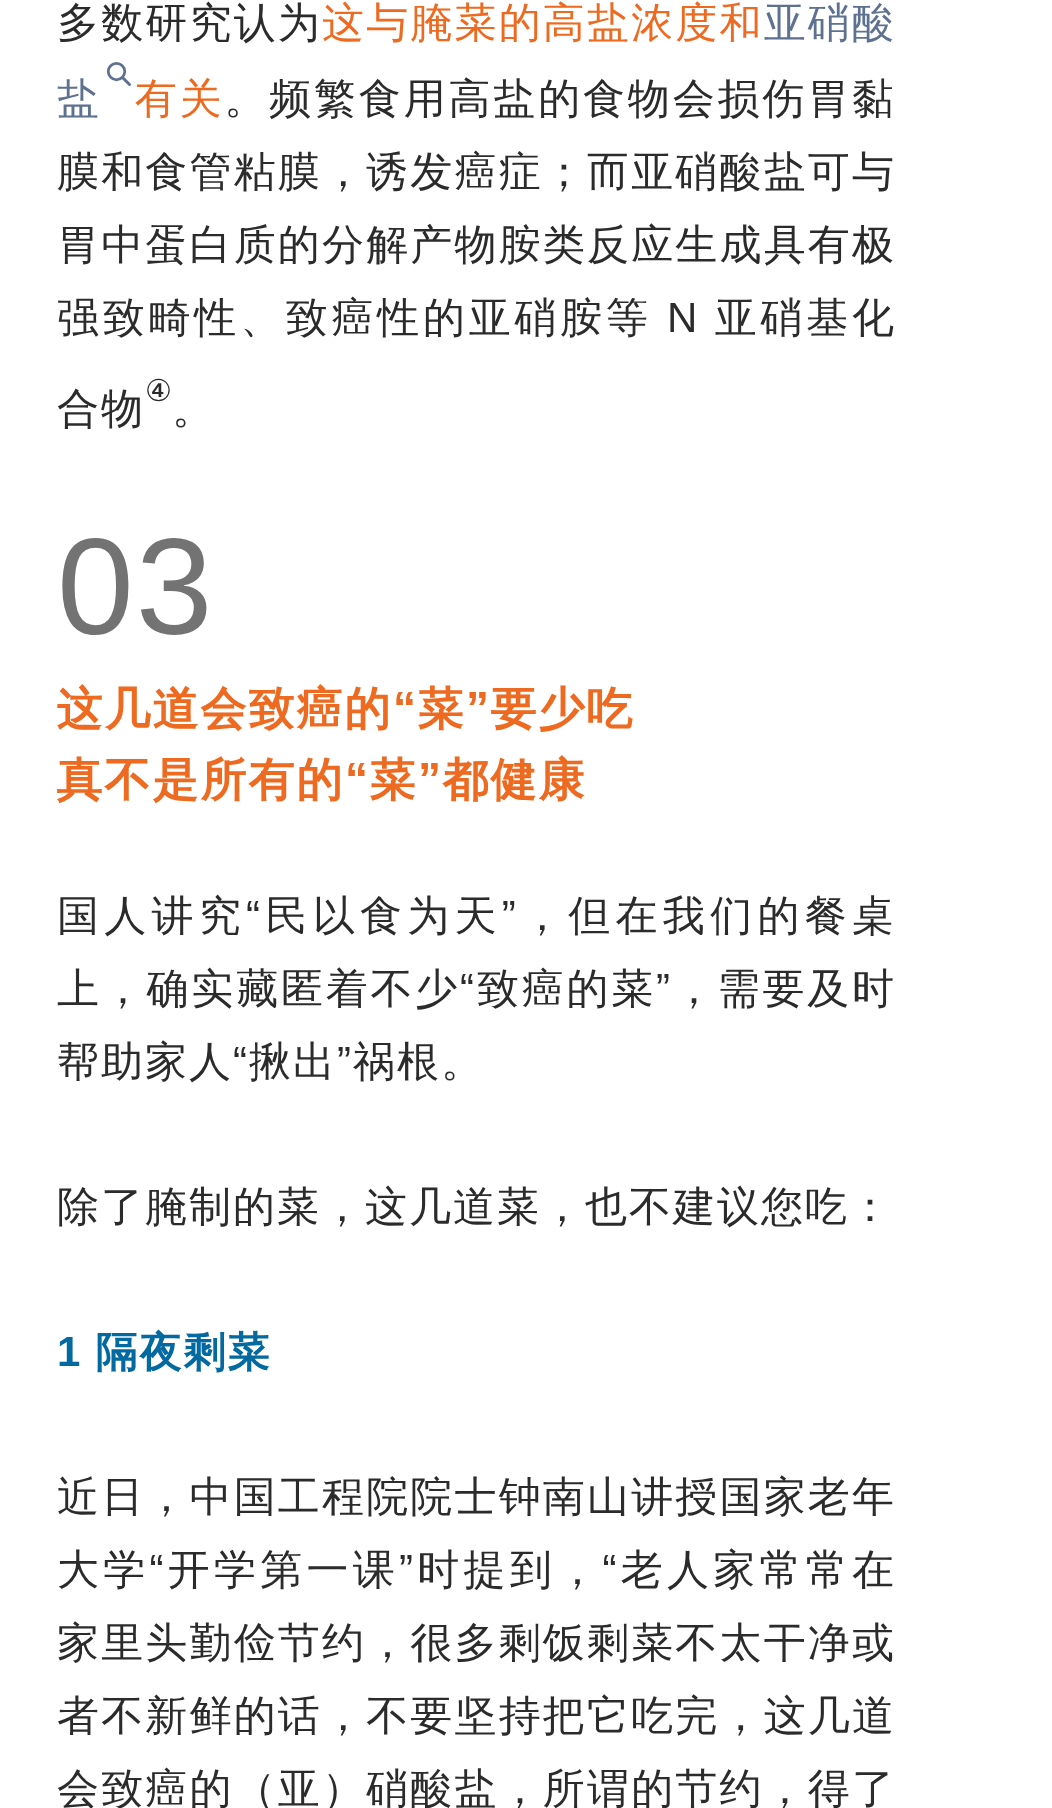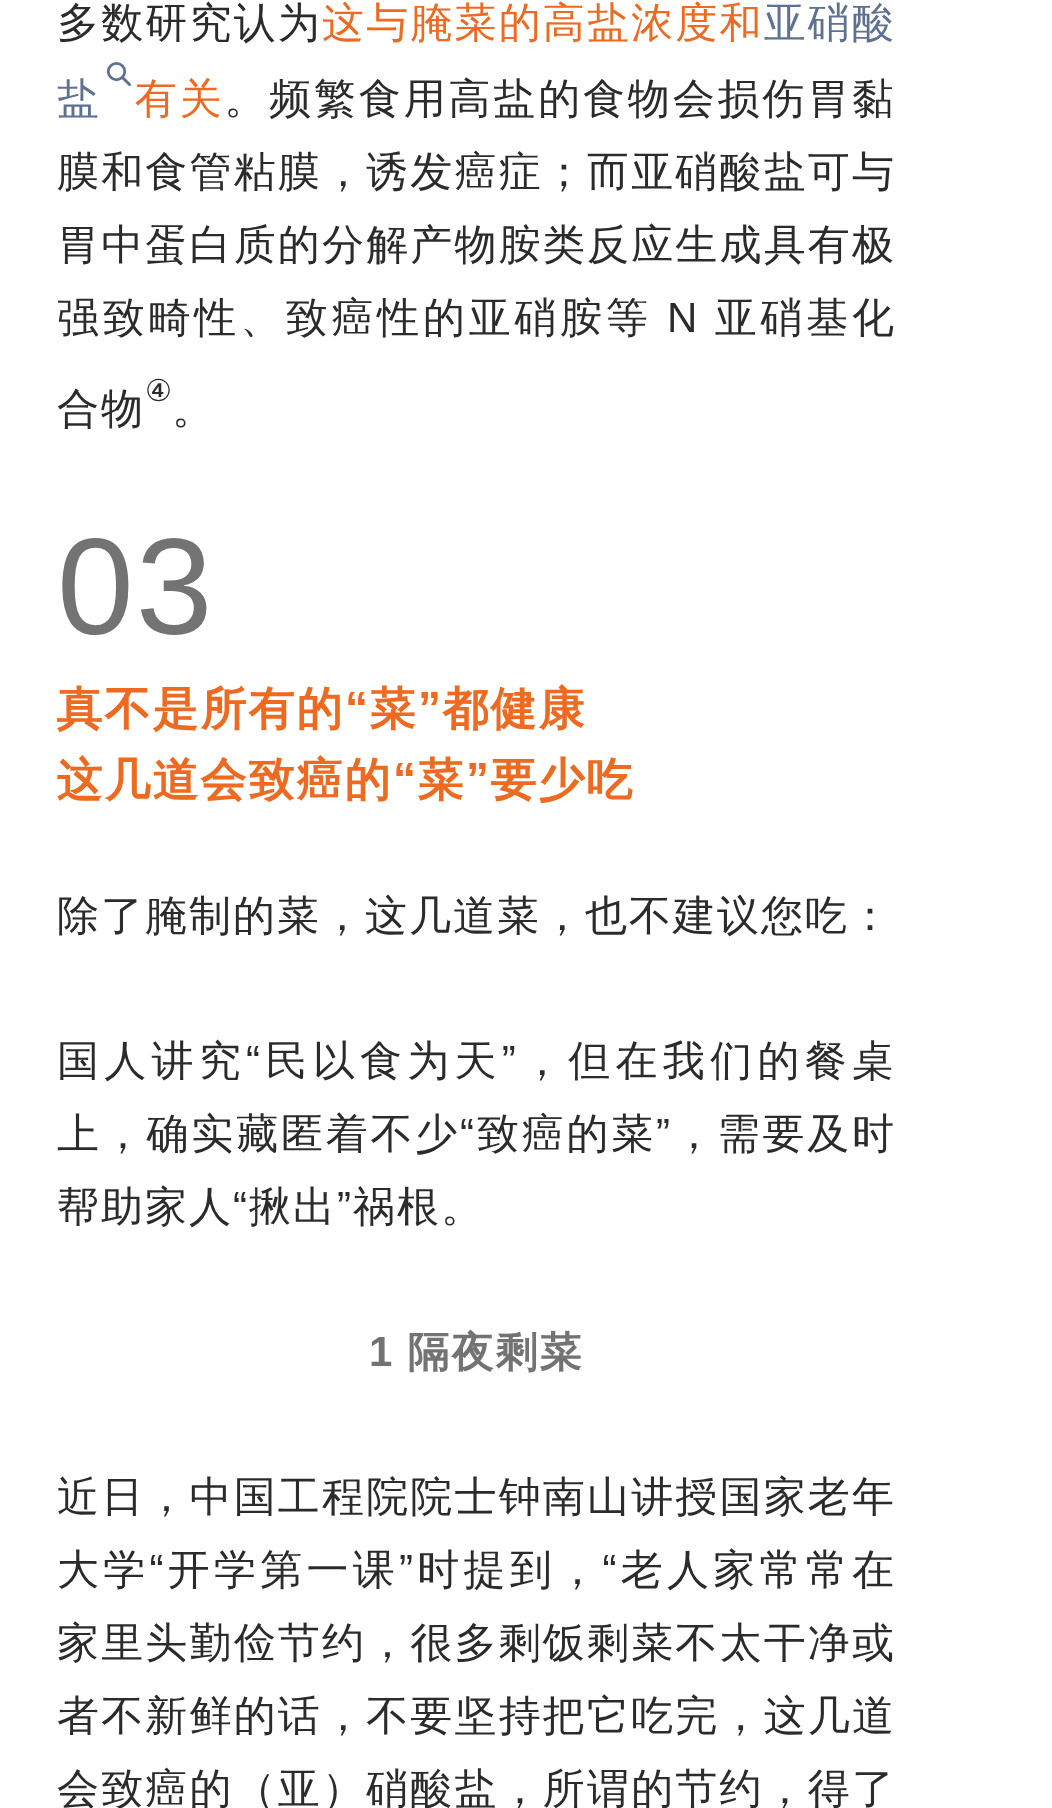--- a/index.html
+++ b/index.html
@@ -63,48 +63,47 @@
   .section-title {
     color: #ee6a20;
     font-size: 46px;
     font-weight: 700;
     line-height: 71px;
     letter-spacing: 2px;
     margin: 0 0 64px 0;
   }
   .section-title .title-line { display: block; }
   .subhead {
-    color: #737373;
+    color: #0369a1;
     font-size: 42px;
     font-weight: 700;
     line-height: 73px;
     letter-spacing: 2px;
     margin: 0 0 72px 0;
-    text-align: center;
   }
 </style>
 </head>
 <body>
 
 <div class="article">
 
   <p class="para first"><span>多数研究认为</span><span class="t-orange">这与腌菜的高盐浓度和</span><span class="t-link">亚硝酸盐</span><span class="search-sup"><svg viewBox="0 0 24 24" aria-hidden="true">
           <circle cx="10" cy="10" r="6.6" fill="none" stroke="#5e7191" stroke-width="2.2"></circle>
           <line x1="15.2" y1="15.2" x2="20.4" y2="20.4" stroke="#5e7191" stroke-width="2.4" stroke-linecap="round"></line>
         </svg></span><span class="t-orange">有关</span><span>。频繁食用高盐的食物会损伤胃黏膜和食管粘膜，诱发癌症；而亚硝酸盐可与胃中蛋白质的分解产物胺类反应生成具有极强致畸性、致癌性的亚硝胺等 N 亚硝基化合物</span><span class="sup-ref">④</span><span>。</span></p>
 
   <div class="section-header">
     <div class="section-number">03</div>
     <h2 class="section-title">
+      <span class="title-line">这几道会致癌的“菜”要少吃</span>
       <span class="title-line">真不是所有的“菜”都健康</span>
-      <span class="title-line">这几道会致癌的“菜”要少吃</span>
     </h2>
   </div>
 
+  <p class="para">国人讲究“民以食为天”，但在我们的餐桌上，确实藏匿着不少“致癌的菜”，需要及时帮助家人“揪出”祸根。</p>
+
   <p class="para">除了腌制的菜，这几道菜，也不建议您吃：</p>
-
-  <p class="para">国人讲究“民以食为天”，但在我们的餐桌上，确实藏匿着不少“致癌的菜”，需要及时帮助家人“揪出”祸根。</p>
 
   <h3 class="subhead">1 隔夜剩菜</h3>
 
   <p class="para">近日，中国工程院院士钟南山讲授国家老年大学“开学第一课”时提到，“老人家常常在家里头勤俭节约，很多剩饭剩菜不太干净或者不新鲜的话，不要坚持把它吃完，这几道会致癌的（亚）硝酸盐，所谓的节约，得了胃癌。”</p>
 
 </div>
 
 </body></html>

